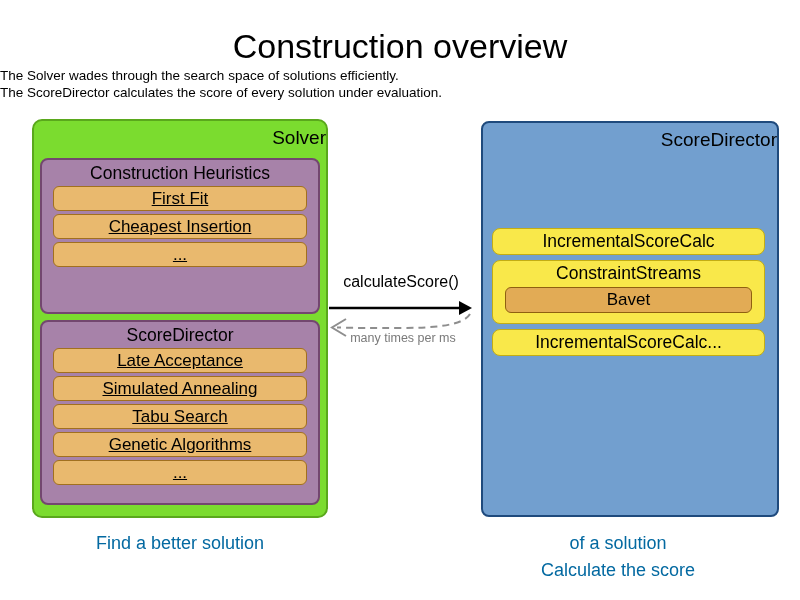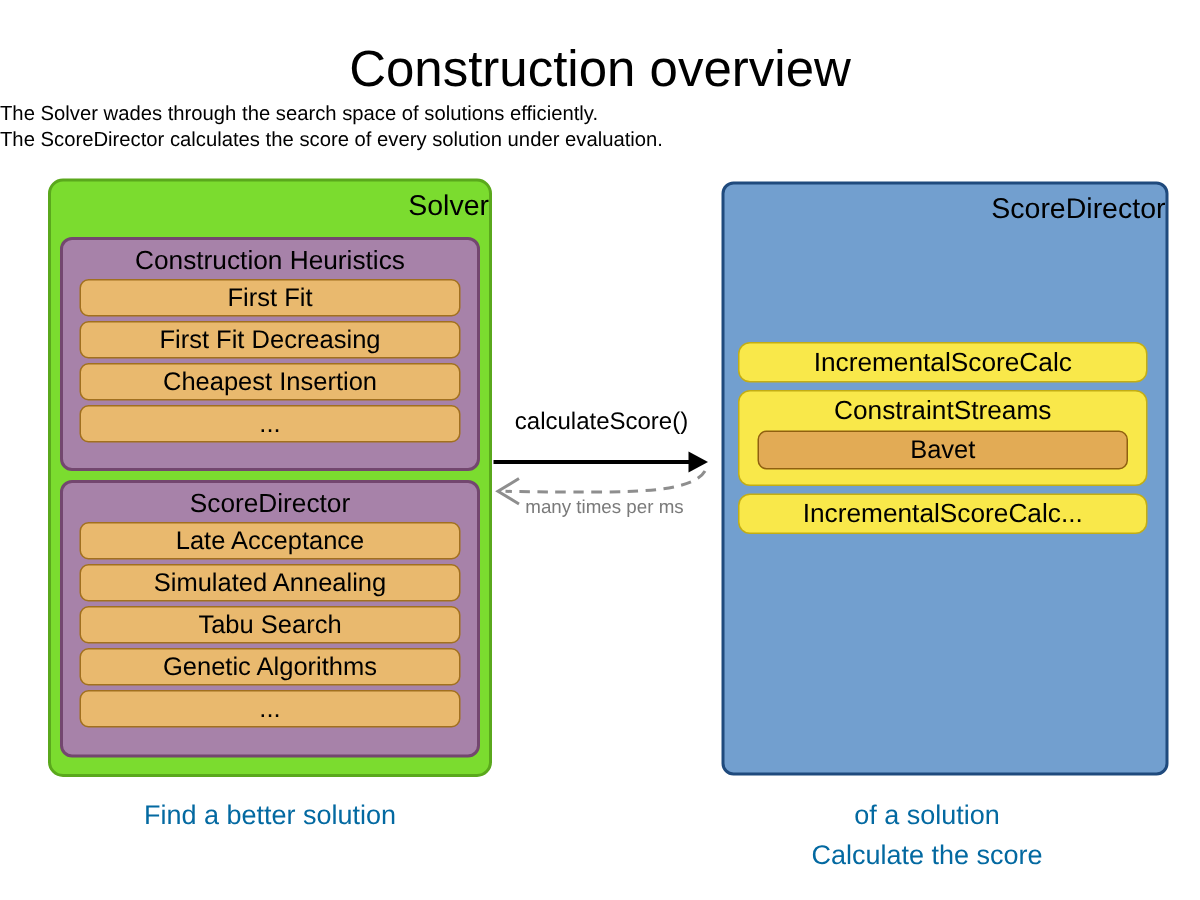--- a/index.html
+++ b/index.html
@@ -24,21 +24,21 @@
   .box-header{text-align:right;font-size:19px;line-height:22px;padding-top:6px;color:#000;}
 
   .group{position:absolute;left:6px;width:276px;
     background:var(--group-fill,#a782a9);border:2px solid var(--group-border,#73476f);
     border-radius:8px;}
   .group.ch{top:37px;height:152px;}
   .group.mh{top:199px;height:181px;}
   .group-header{text-align:center;font-size:17.5px;line-height:20px;padding-top:3px;color:#000;}
   .item{margin:3px 11px 0 11px;height:23px;
     background:var(--item-fill,#e9b96e);border:1.5px solid var(--item-border,#a1701f);
-    border-radius:6px;text-align:center;font-size:17px;line-height:23px;color:#000;}
+    border-radius:6px;text-align:center;font-size:17px;line-height:23px;color:#000;text-decoration:underline;}
 
   
   .director-box{position:absolute;left:446px;top:121px;width:294px;height:392px;
     background:var(--director-fill,#729fcf);border:2px solid var(--director-border,#1f4a7d);
     border-radius:8px;margin-left:35px;}
   .calc{position:absolute;left:9px;width:271px;
     background:var(--calc-fill,#f9e84a);border:1.5px solid var(--calc-border,#c3ad14);
     border-radius:8px;text-align:center;font-size:17.5px;color:#000;}
   .calc.easy{top:105px;height:25px;line-height:25px;}
   .calc.cs{top:137px;height:62px;}
@@ -68,21 +68,20 @@
   <div class="title">Construction overview</div>
   <div class="subtitle l1">The Solver wades through the search space of solutions efficiently.</div>
   <div class="subtitle l2">The ScoreDirector calculates the score of every solution under evaluation.</div>
 
   <div class="solver-box">
     <div class="box-header">Solver</div>
 
     <div class="group ch">
       <div class="group-header">Construction Heuristics</div>
       <div class="item">First Fit</div>
-      <div class="item">First Fit Decreasing</div>
       <div class="item">Cheapest Insertion</div>
       <div class="item">...</div>
     </div>
 
     <div class="group mh">
       <div class="group-header">ScoreDirector</div>
       <div class="item">Late Acceptance</div>
       <div class="item">Simulated Annealing</div>
       <div class="item">Tabu Search</div>
       <div class="item">Genetic Algorithms</div>

